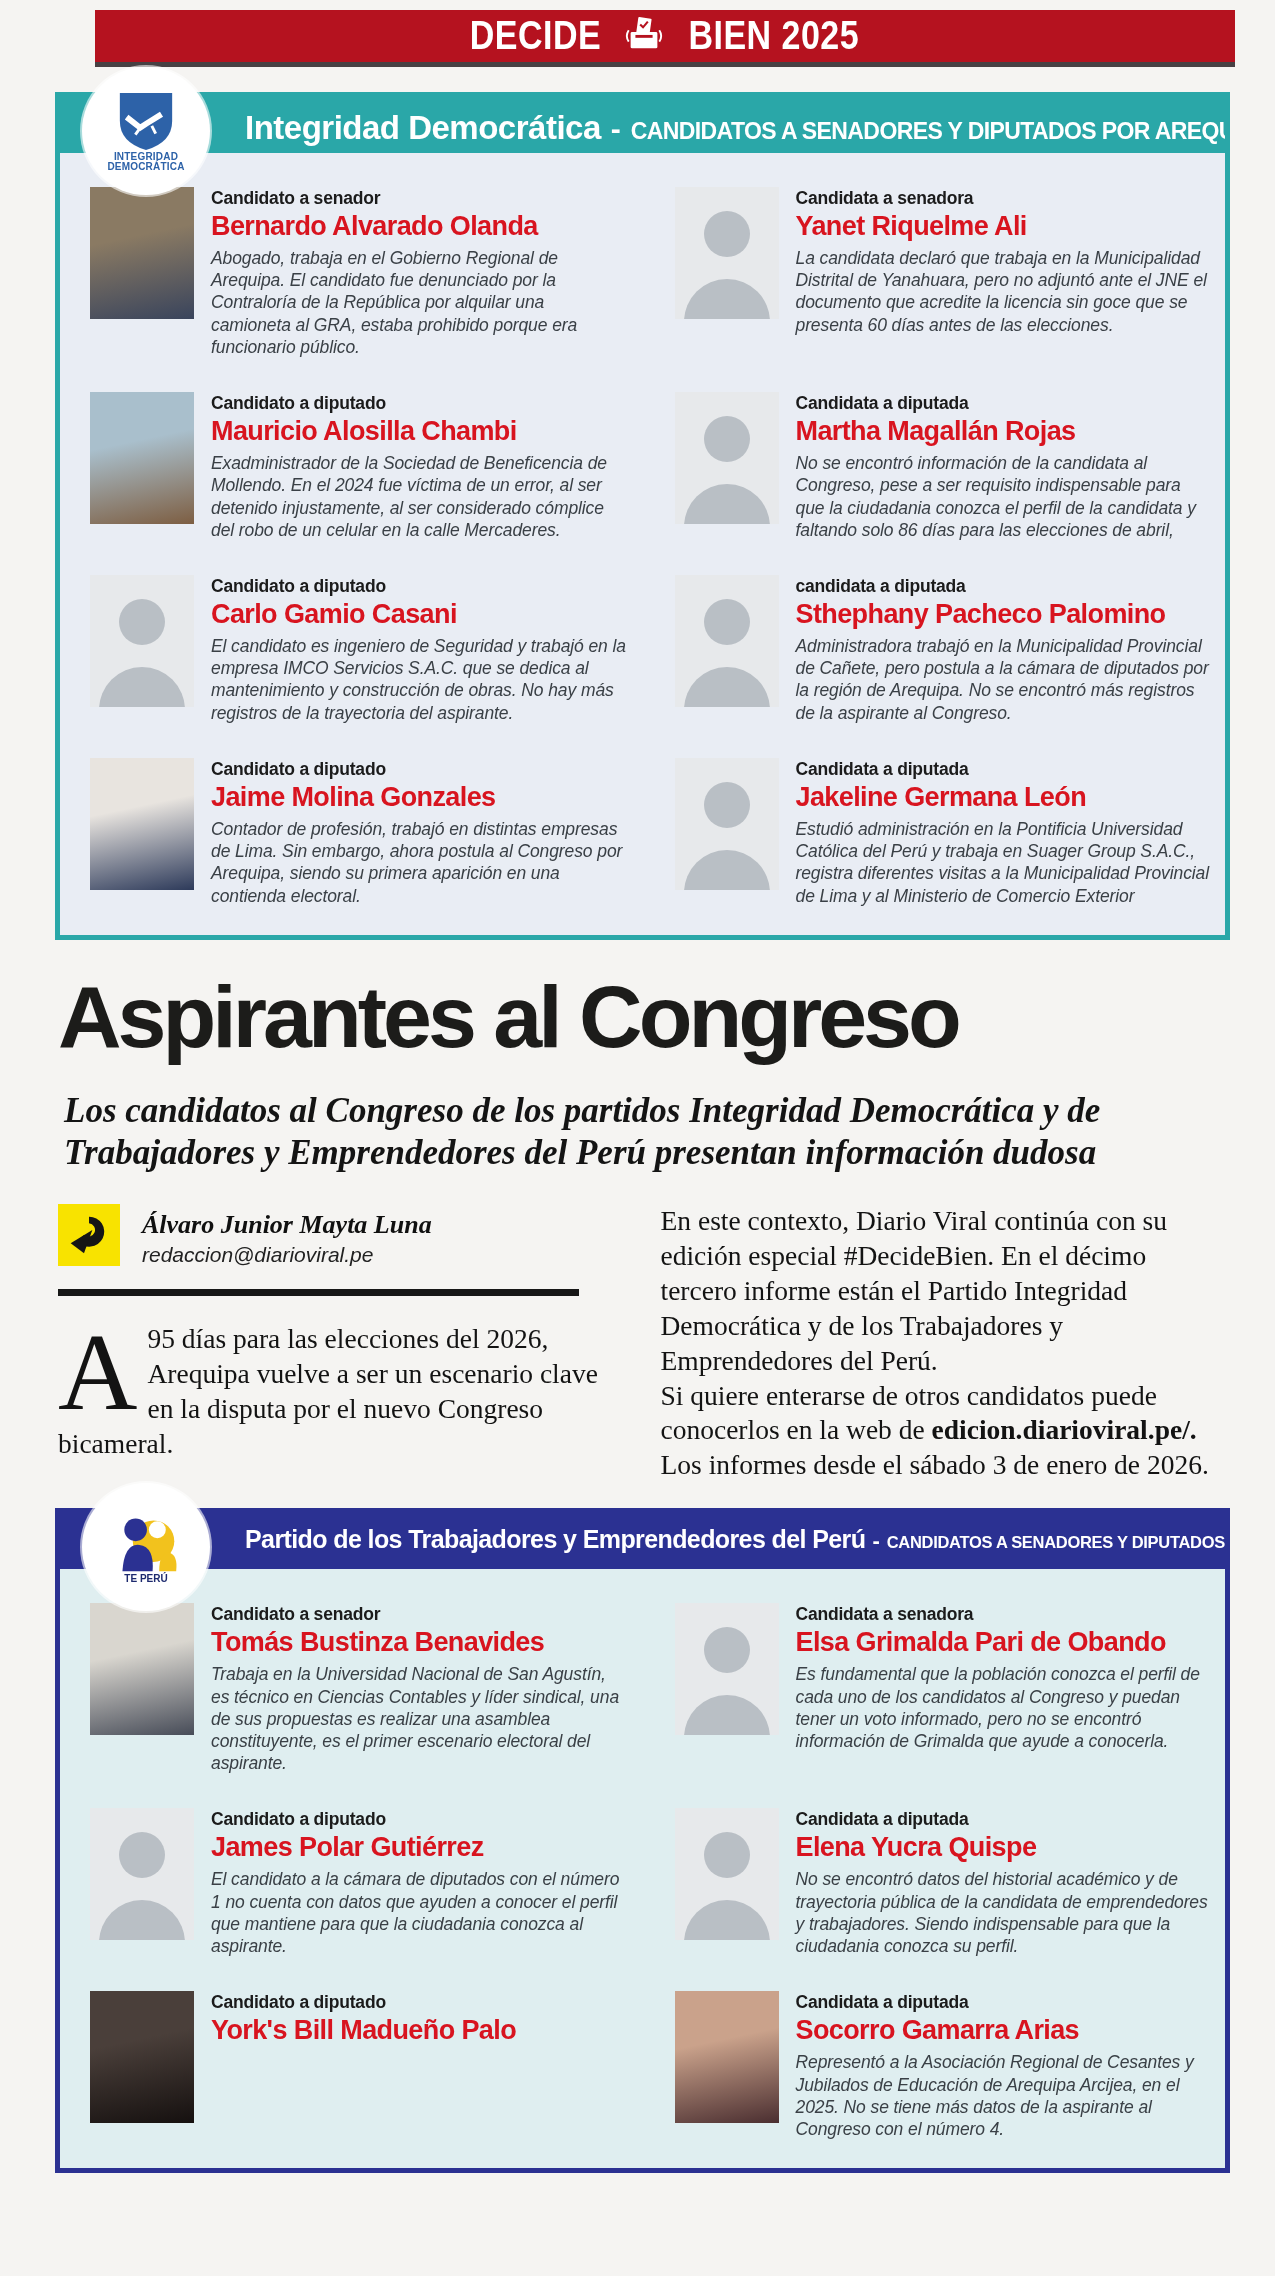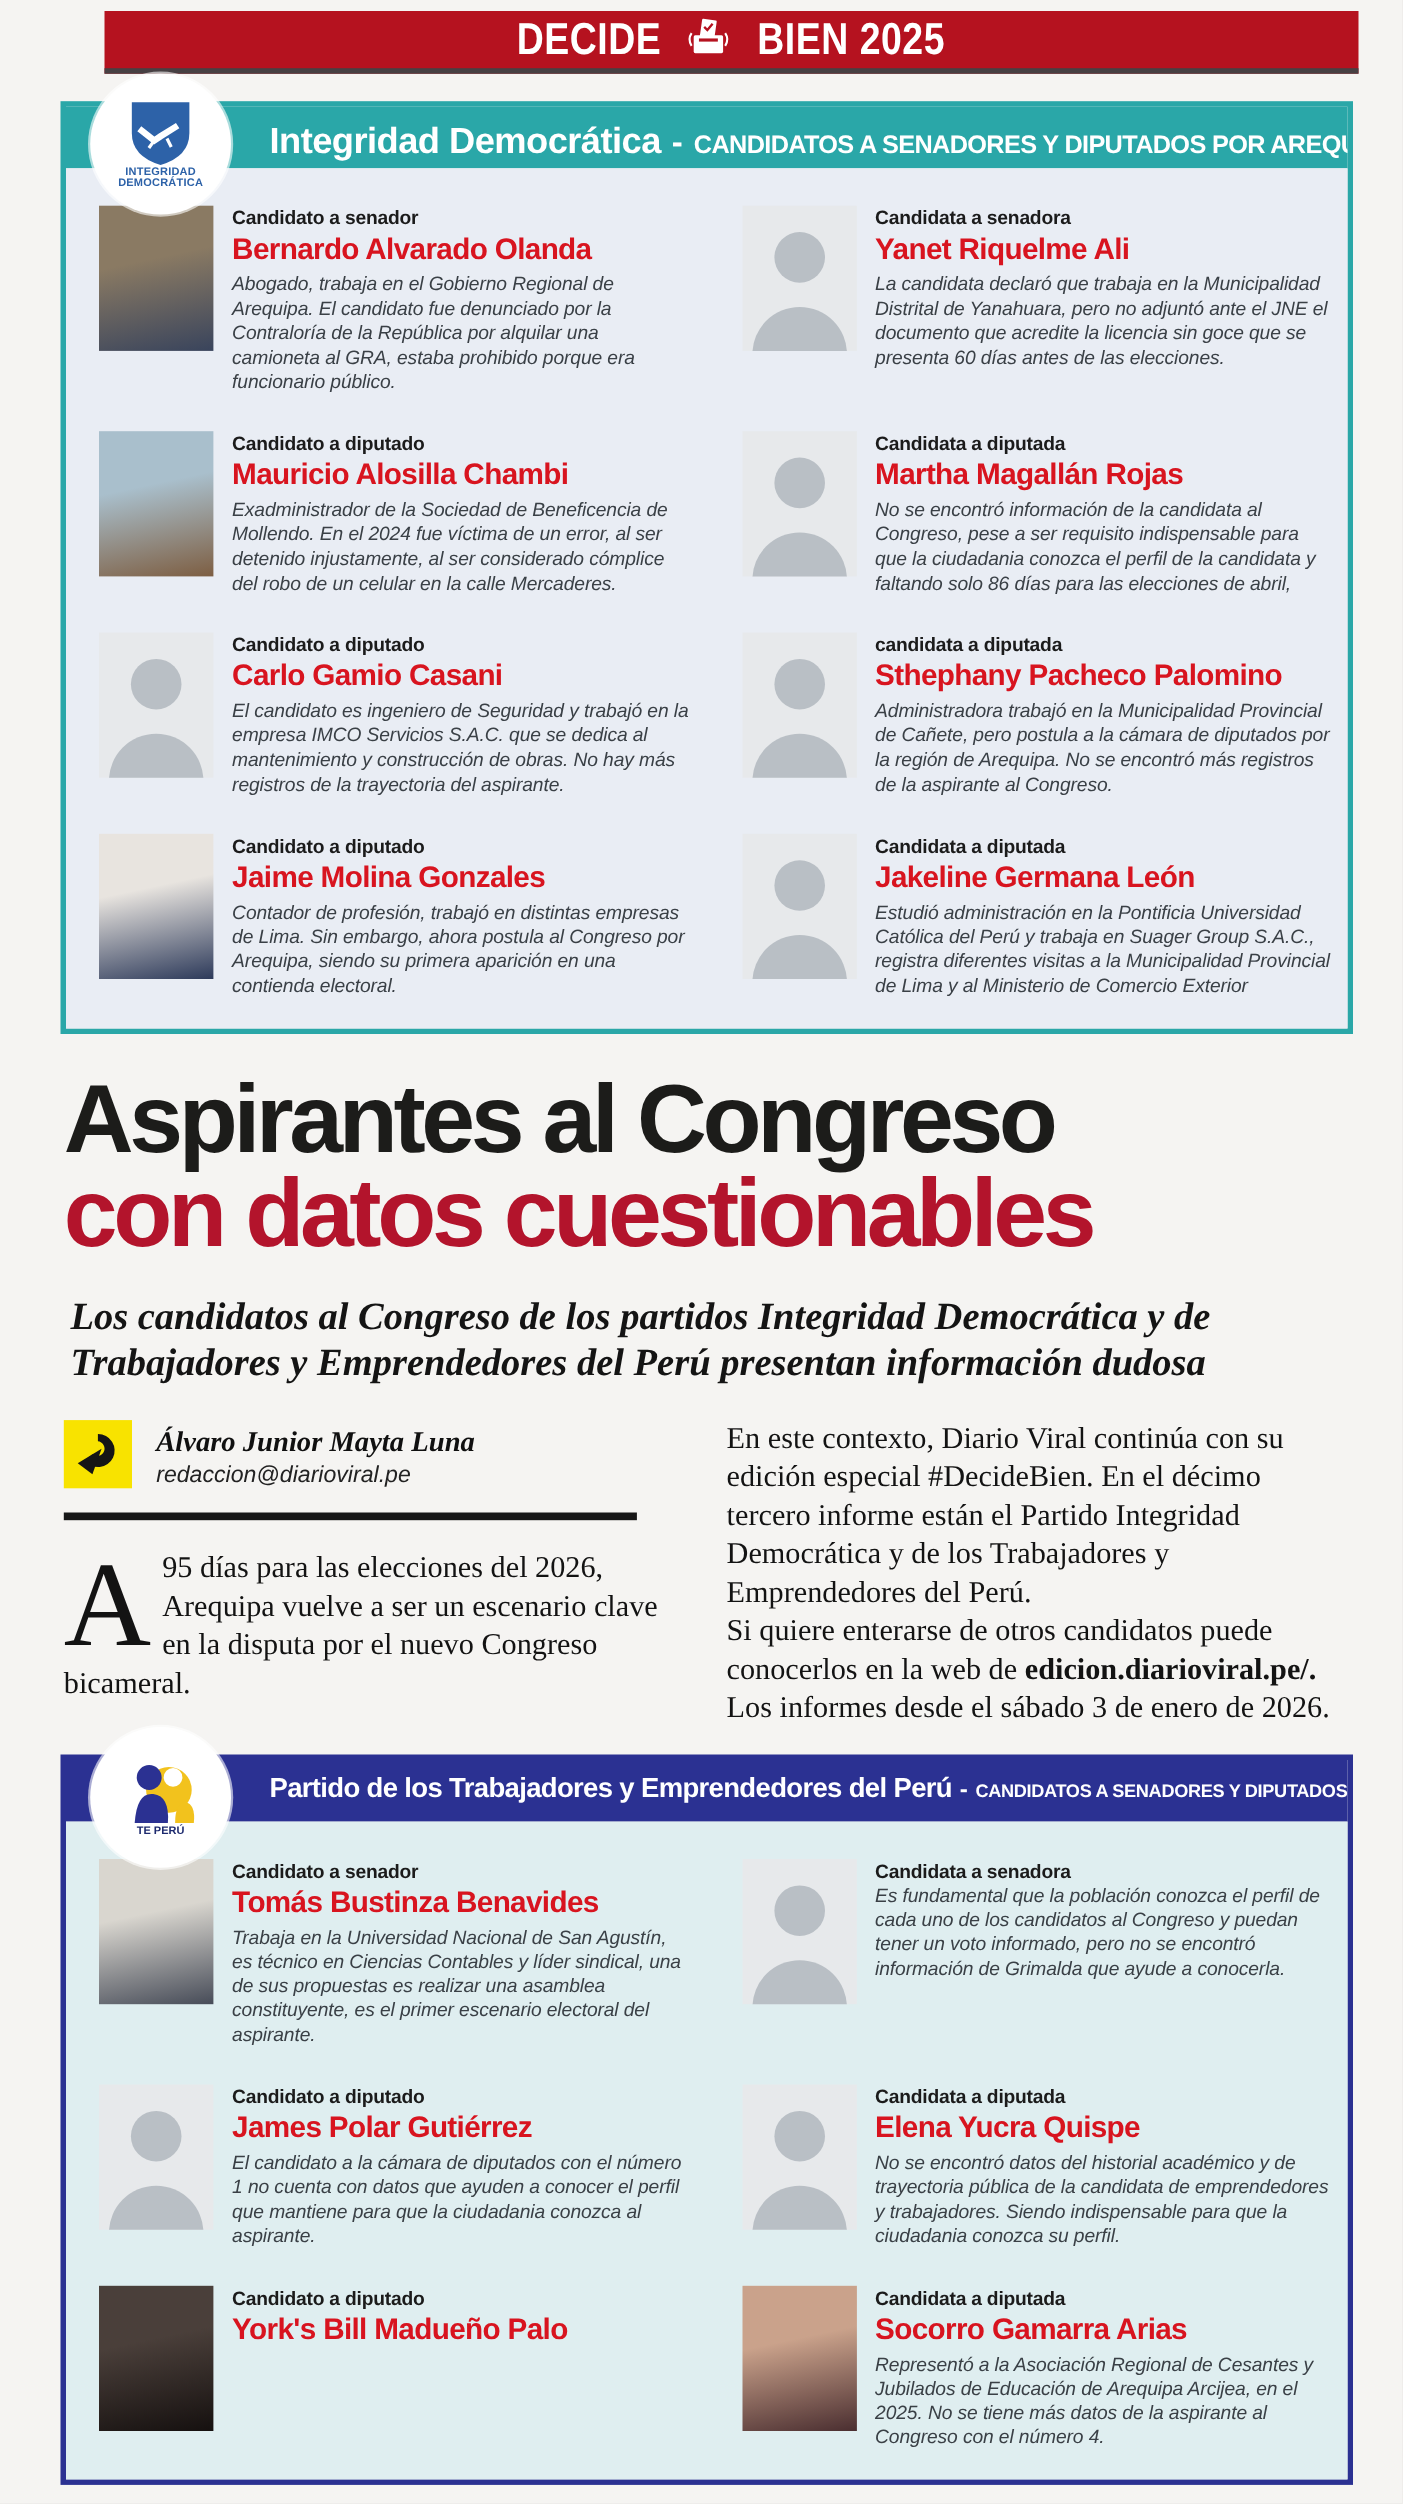--- a/index.html
+++ b/index.html
@@ -164,21 +164,20 @@
       <div class="name">Jakeline Germana León</div>
       <div class="bio">Estudió administración en la Pontificia Universidad Católica del Perú y trabaja en Suager Group S.A.C., registra diferentes visitas a la Municipalidad Provincial de Lima y al Ministerio de Comercio Exterior</div>
     </div>
   </div>
 </div>
     </div>
   </section>
 
   <h1 class="headline">
     <span class="line line1">Aspirantes al Congreso</span>
-    <span class="line line2">con datos cuestionables</span>
   </h1>
   <p class="deck">Los candidatos al Congreso de los partidos Integridad Democrática y de Trabajadores y Emprendedores del Perú presentan información dudosa</p>
 
   <div class="article-cols">
     <div class="col-left">
       <div class="byline">
         <div class="dv-logo">
           <svg width="50" height="50" viewBox="0 0 60 60">
             <path d="M30 8 a18 18 0 1 1 -14 29 l8 -7 a8 8 0 1 0 6 -14 z" fill="#151515"></path>
             <path d="M8 40 L34 24 L24 52 Z" fill="#151515"></path>
@@ -226,20 +225,21 @@
       <div class="role">Candidato a senador</div>
       <div class="name">Tomás Bustinza Benavides</div>
       <div class="bio">Trabaja en la Universidad Nacional de San Agustín, es técnico en Ciencias Contables y líder sindical, una de sus propuestas es realizar una asamblea constituyente, es el primer escenario electoral del aspirante.</div>
     </div>
   </div>
 
   <div class="card">
     <div class="photo placeholder"></div>
     <div class="card-text">
       <div class="role">Candidata a senadora</div>
+      <div class="name">Elsa Grimalda Pari de Obando</div>
       <div class="bio">Es fundamental que la población conozca el perfil de cada uno de los candidatos al Congreso y puedan tener un voto informado, pero no se encontró información de Grimalda que ayude a conocerla.</div>
     </div>
   </div>
 
   <div class="card">
     <div class="photo placeholder"></div>
     <div class="card-text">
       <div class="role">Candidato a diputado</div>
       <div class="name">James Polar Gutiérrez</div>
       <div class="bio">El candidato a la cámara de diputados con el número 1 no cuenta con datos que ayuden a conocer el perfil que mantiene para que la ciudadania conozca al aspirante.</div>

